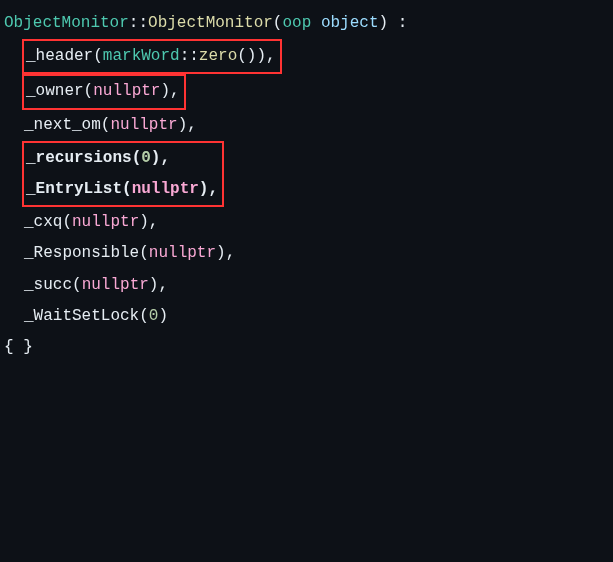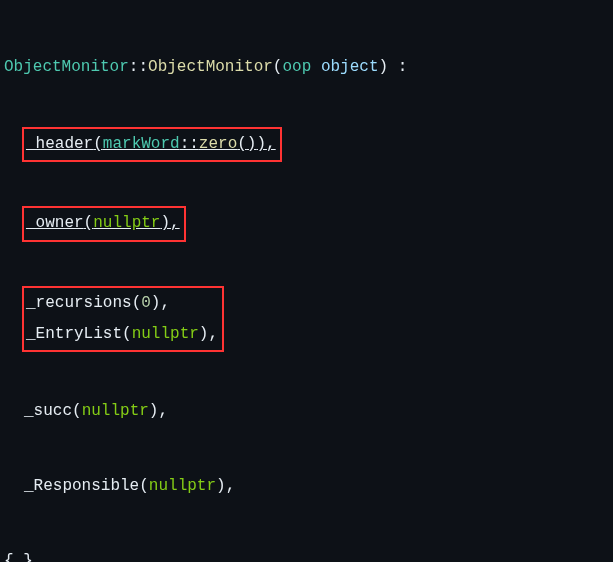--- a/index.html
+++ b/index.html
@@ -7,36 +7,35 @@
     background: #0d1117;
     font-family: 'Consolas', 'Monaco', 'Courier New', monospace;
     font-size: 16px;
     line-height: 1.95;
     padding: 8px 4px;
     color: #e6edf3;
     width: 613px;
     height: 562px;
     overflow: hidden;
   }
-  .line { white-space: pre; position: relative; margin-top: 44px; }
+  .line { white-space: pre; position: relative; }
   .indent1 { padding-left: 20px; }
   .type { color: #4ec9b0; }
   .scope { color: #e6edf3; }
   .func { color: #dcdcaa; }
   .param { color: #9cdcfe; }
   .punct { color: #e6edf3; }
   .member { color: #e6edf3; }
-  .kw { color: #84cc16; }
+  .kw { color: #f9a8d4; }
   .num { color: #b5cea8; }
   .boxed {
     border: 2px solid #ff3333;
     display: inline-block;
     padding: 0 4px 0 2px;
     margin-left: -2px;
-    text-decoration: underline;
   }
   .box-group {
     border: 2px solid #ff3333;
     display: inline-block;
     padding: 0 4px 0 2px;
     margin-left: -2px;
     position: relative;
   }
 </style>
 </head>
@@ -44,28 +43,31 @@
 
 <div>
 <div class="line"><span class="type">ObjectMonitor</span><span class="scope">::</span><span class="func">ObjectMonitor</span><span class="punct">(</span><span class="type">oop</span><span> </span><span class="param">object</span><span class="punct">)</span><span class="punct"> :</span></div>
 
 <div class="line indent1"><span class="boxed"><span class="member">_header</span><span class="punct">(</span><span class="type">markWord</span><span class="scope">::</span><span class="func">zero</span><span class="punct">(</span><span class="punct">)</span><span class="punct">)</span><span class="punct">,</span></span></div>
 
 
 <div class="line indent1"><span class="boxed"><span class="member">_owner</span><span class="punct">(</span><span class="kw">nullptr</span><span class="punct">)</span><span class="punct">,</span></span></div>
 
 
+<div class="line indent1"><span class="member">_next_om</span><span class="punct">(</span><span class="kw">nullptr</span><span class="punct">)</span><span class="punct">,</span></div>
 
-<div class="line indent1"><span class="box-group" style="line-height:1.95;"><span class="member">_recursions</span><span class="punct">(</span><span class="num">0</span><span class="punct">)</span><span class="punct">,</span><br><span class="member">_EntryList</span><span class="punct">(</span><span class="kw">nullptr</span><span class="punct">)</span><span class="punct">,</span></span></div>
+<div class="line indent1"><span class="box-group" style="line-height:1.95;font-weight:bold;"><span class="member">_recursions</span><span class="punct">(</span><span class="num">0</span><span class="punct">)</span><span class="punct">,</span><br><span class="member">_EntryList</span><span class="punct">(</span><span class="kw">nullptr</span><span class="punct">)</span><span class="punct">,</span></span></div>
 
+<div class="line indent1"><span class="member">_cxq</span><span class="punct">(</span><span class="kw">nullptr</span><span class="punct">)</span><span class="punct">,</span></div>
+
+<div class="line indent1"><span class="member">_Responsible</span><span class="punct">(</span><span class="kw">nullptr</span><span class="punct">)</span><span class="punct">,</span></div>
 
 <div class="line indent1"><span class="member">_succ</span><span class="punct">(</span><span class="kw">nullptr</span><span class="punct">)</span><span class="punct">,</span></div>
-
-<div class="line indent1"><span class="member">_Responsible</span><span class="punct">(</span><span class="kw">nullptr</span><span class="punct">)</span><span class="punct">,</span></div>
 
 
 
 
 
 
+<div class="line indent1"><span class="member">_WaitSetLock</span><span class="punct">(</span><span class="num">0</span><span class="punct">)</span></div>
 
 <div class="line"><span class="punct">{ }</span></div>
 </div>
 
 </body></html>

